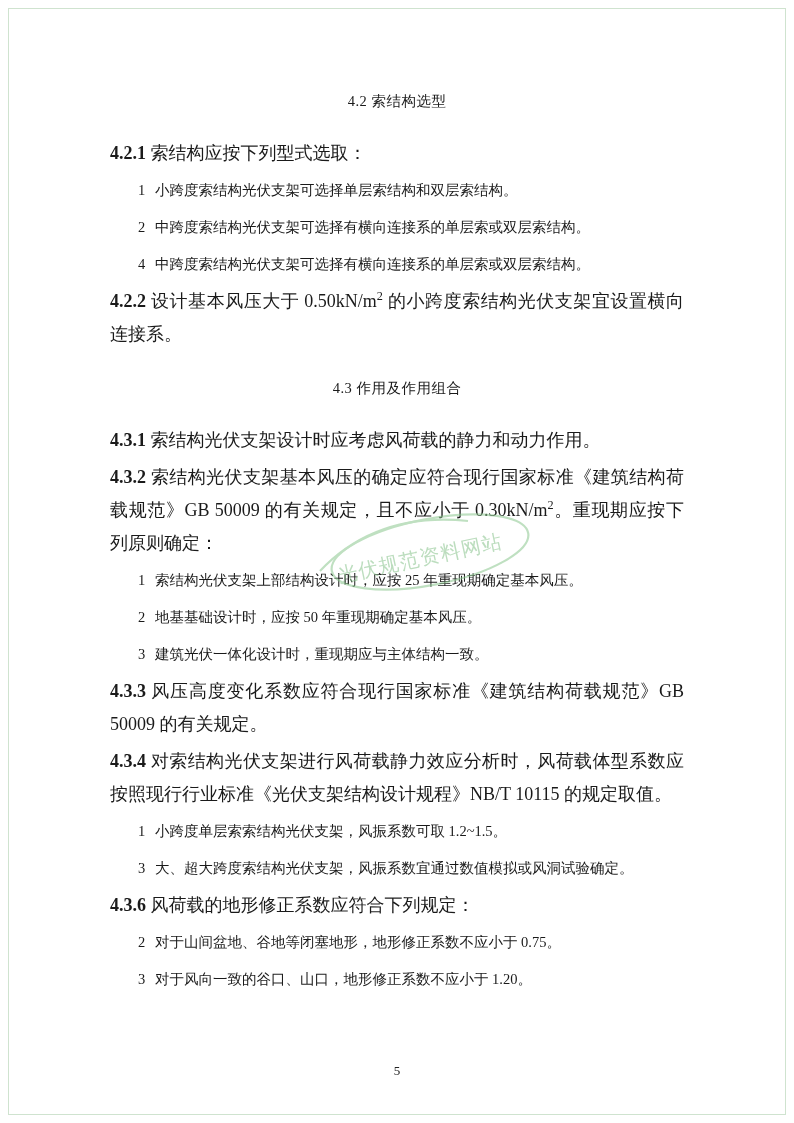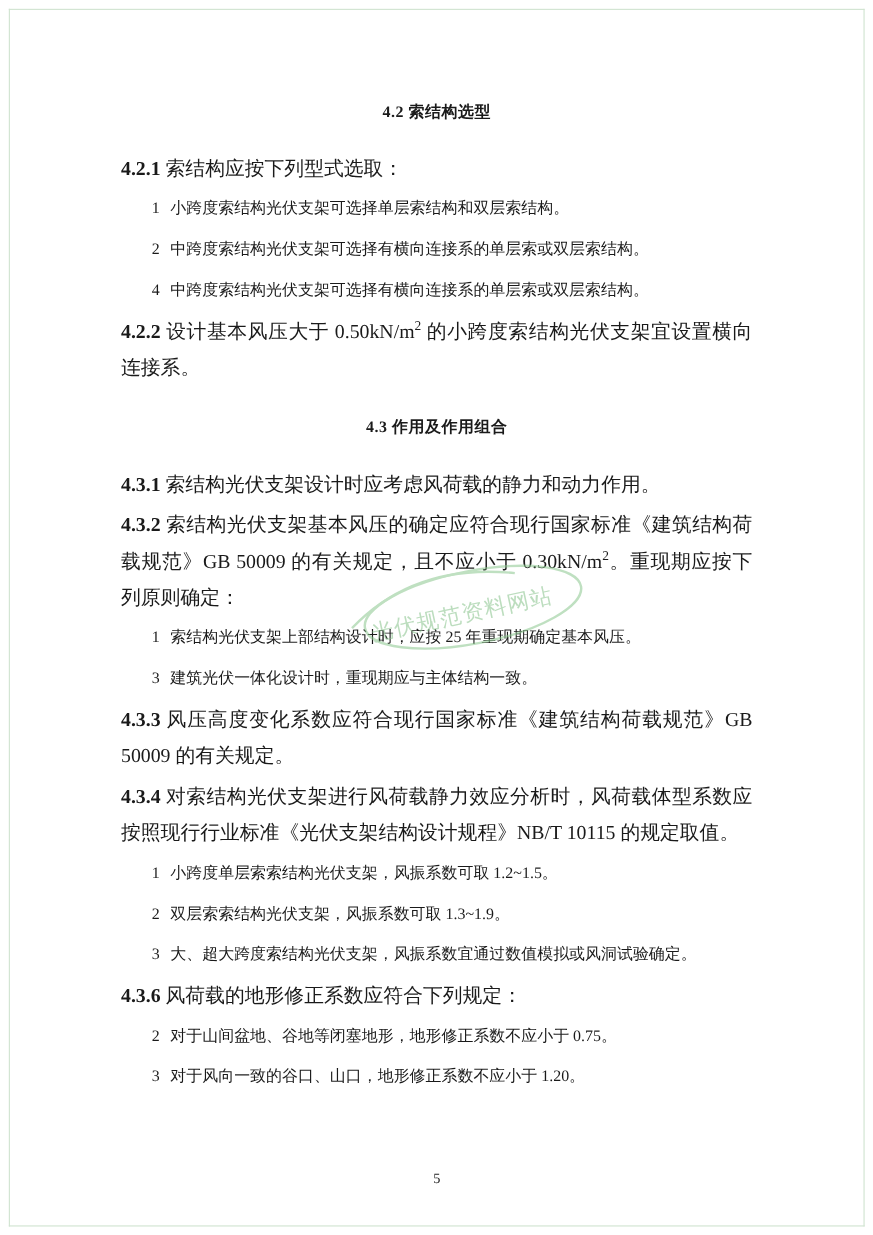--- a/index.html
+++ b/index.html
@@ -30,21 +30,21 @@
 
   .content {
     position: absolute;
     left: 110px;
     top: 92px;
     width: 574px;
   }
 
   .center-head {
     text-align: center;
-    font-weight: bold;
+    font-weight: normal;
     font-size: 14.5px;
     margin: 0 0 26px 0;
     letter-spacing: 0.5px;
   }
   .center-head.second {
     margin-top: 28px;
   }
 
   .clause {
     font-size: 18px;
@@ -148,41 +148,41 @@
 
     <p class="clause">
       <span class="num">4.3.2</span>
       <span>索结构光伏支架基本风压的确定应符合现行国家标准《建筑结构荷载规范》GB 50009 的有关规定，且不应小于 0.30kN/m<sup>2</sup>。重现期应按下列原则确定：</span>
     </p>
     <p class="item">
       <span class="inum">1</span>
       <span>索结构光伏支架上部结构设计时，应按 25 年重现期确定基本风压。</span>
     </p>
     <p class="item">
+      <span class="inum">2</span>
+      <span>地基基础设计时，应按 50 年重现期确定基本风压。</span>
+    </p>
+    <p class="item">
       <span class="inum">3</span>
       <span>建筑光伏一体化设计时，重现期应与主体结构一致。</span>
     </p>
 
     <p class="clause">
       <span class="num">4.3.3</span>
       <span>风压高度变化系数应符合现行国家标准《建筑结构荷载规范》GB 50009 的有关规定。</span>
     </p>
 
     <p class="clause">
       <span class="num">4.3.4</span>
       <span>对索结构光伏支架进行风荷载静力效应分析时，风荷载体型系数应按照现行行业标准《光伏支架结构设计规程》NB/T 10115 的规定取值。</span>
     </p>
 
     <p class="item">
       <span class="inum">1</span>
       <span>小跨度单层索索结构光伏支架，风振系数可取 1.2~1.5。</span>
-    </p>
-    <p class="item">
-      <span class="inum">2</span>
-      <span>双层索索结构光伏支架，风振系数可取 1.3~1.9。</span>
     </p>
     <p class="item">
       <span class="inum">3</span>
       <span>大、超大跨度索结构光伏支架，风振系数宜通过数值模拟或风洞试验确定。</span>
     </p>
 
     <p class="clause">
       <span class="num">4.3.6</span>
       <span>风荷载的地形修正系数应符合下列规定：</span>
     </p>

